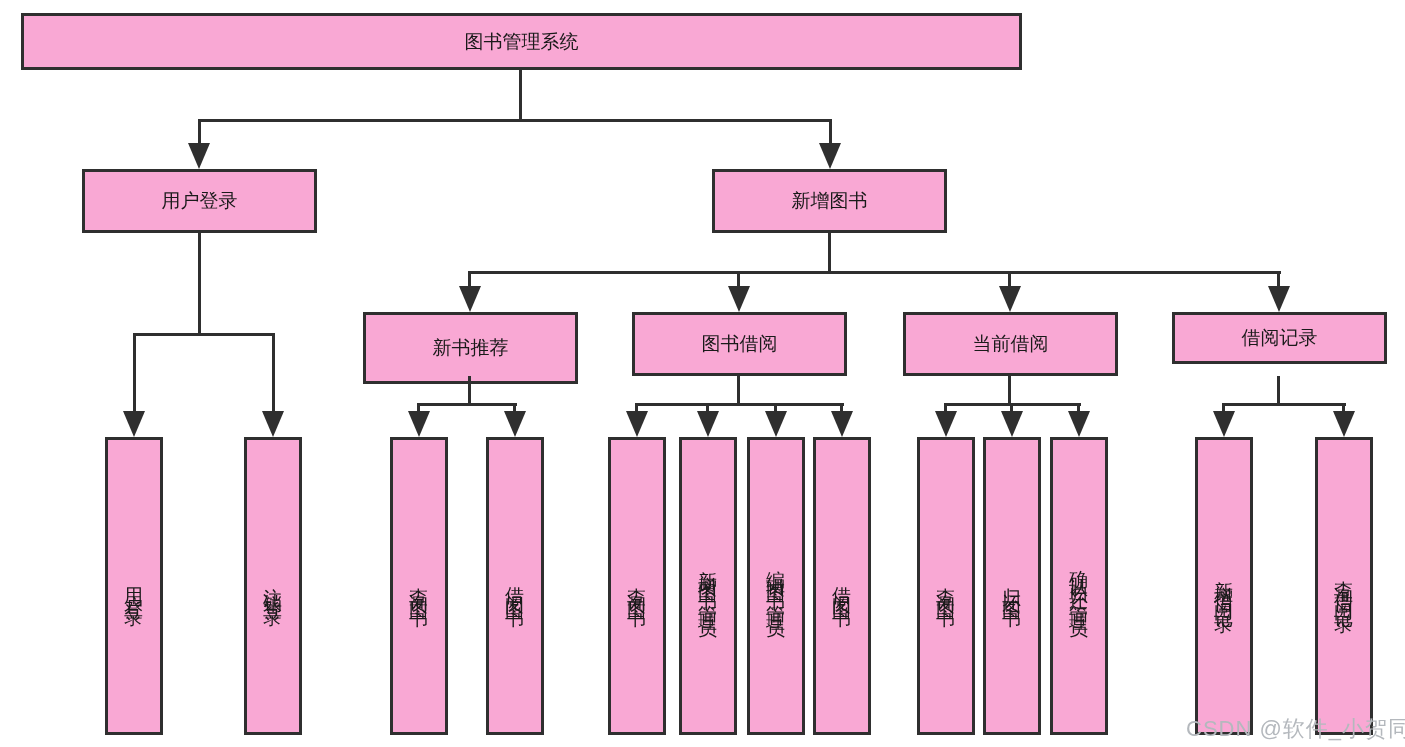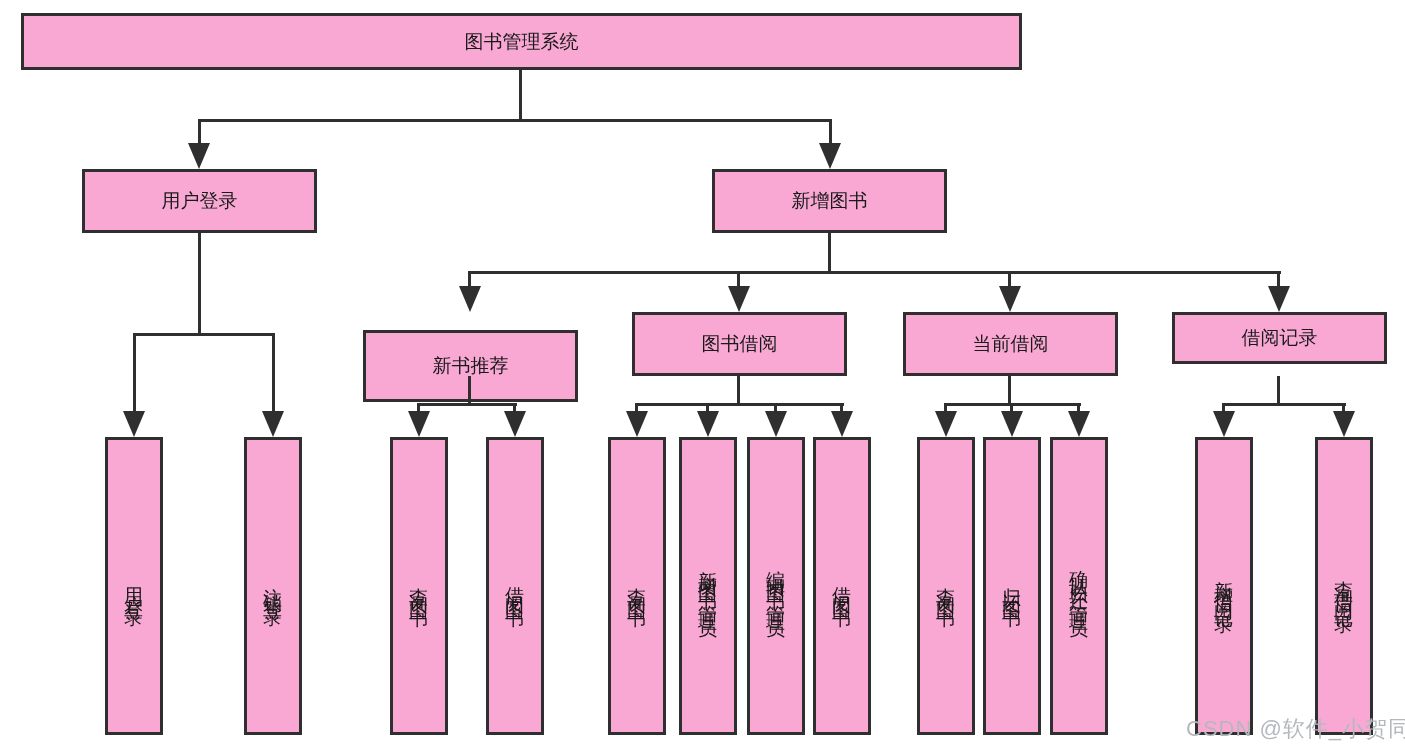--- a/index.html
+++ b/index.html
@@ -55,21 +55,21 @@
   <div class="line" style="left:469px;top:271px;width:812px;height:3px;"></div>
   <div class="line" style="left:468px;top:271px;width:3px;height:15px;"></div>
   <div class="arrowhead" style="left:459px;top:286px;"></div>
   <div class="line" style="left:737px;top:271px;width:3px;height:15px;"></div>
   <div class="arrowhead" style="left:728px;top:286px;"></div>
   <div class="line" style="left:1008px;top:271px;width:3px;height:15px;"></div>
   <div class="arrowhead" style="left:999px;top:286px;"></div>
   <div class="line" style="left:1277px;top:271px;width:3px;height:15px;"></div>
   <div class="arrowhead" style="left:1268px;top:286px;"></div>
 
-  <div class="box" style="left:363px;top:312px;width:215px;height:72px;margin-top:18px;">新书推荐</div>
+  <div class="box" style="left:363px;top:312px;width:215px;height:72px;">新书推荐</div>
   <div class="box" style="left:632px;top:312px;width:215px;height:64px;">图书借阅</div>
   <div class="box" style="left:903px;top:312px;width:215px;height:64px;">当前借阅</div>
   <div class="box" style="left:1172px;top:312px;width:215px;height:52px;">借阅记录</div>
 
   <div class="line" style="left:468px;top:376px;width:3px;height:29px;"></div>
   <div class="line" style="left:418px;top:403px;width:99px;height:3px;"></div>
   <div class="line" style="left:417px;top:403px;width:3px;height:8px;"></div>
   <div class="arrowhead" style="left:408px;top:411px;"></div>
   <div class="line" style="left:513px;top:403px;width:3px;height:8px;"></div>
   <div class="arrowhead" style="left:504px;top:411px;"></div>

